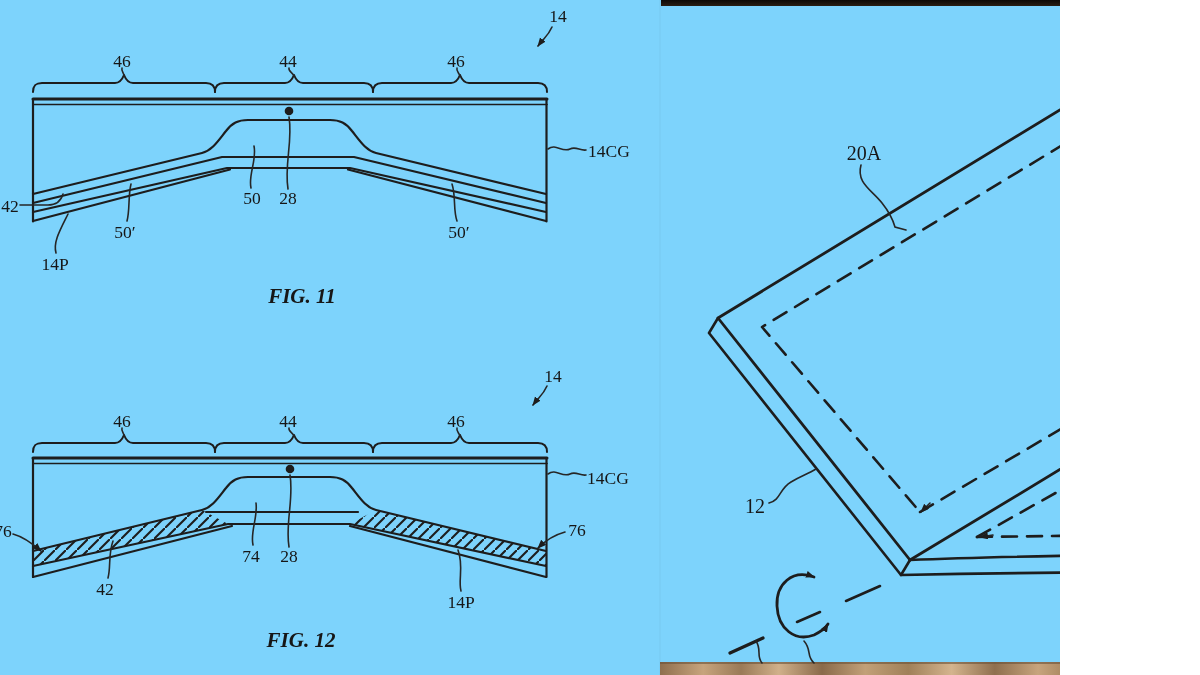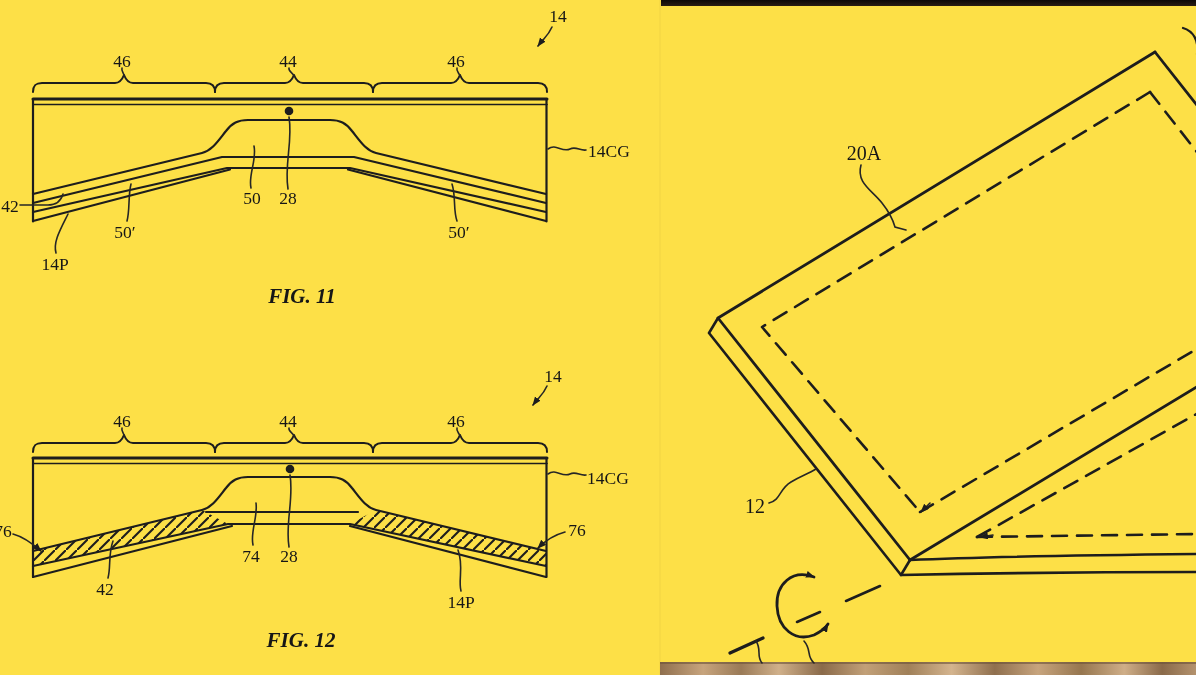--- a/index.html
+++ b/index.html
@@ -1,16 +1,16 @@
 <!DOCTYPE html>
 <html><head>
 <meta charset="utf-8">
 <style>
   html,body{margin:0;padding:0;background:#ffffff;}
-  #stage{position:relative;width:1196px;height:675px;overflow:hidden;background:#fde047;text-align:center;}
+  #stage{position:relative;width:1060px;height:675px;overflow:hidden;background:#7dd3fc;text-align:center;}
   svg{display:block;font-family:"Liberation Serif", serif;}
   text{fill:#161616;font-size:17.5px;}
   .cap{font-size:21px;font-weight:bold;font-style:italic;}
   .big{font-size:20px;}
   .ln{stroke:#1d1d1d;fill:none;stroke-linecap:round;stroke-linejoin:round;}
   .ld{stroke:#262626;fill:none;stroke-width:1.6;stroke-linecap:round;}
   .dash{stroke-dasharray:15 10;}
 </style>
 </head>
 <body>

